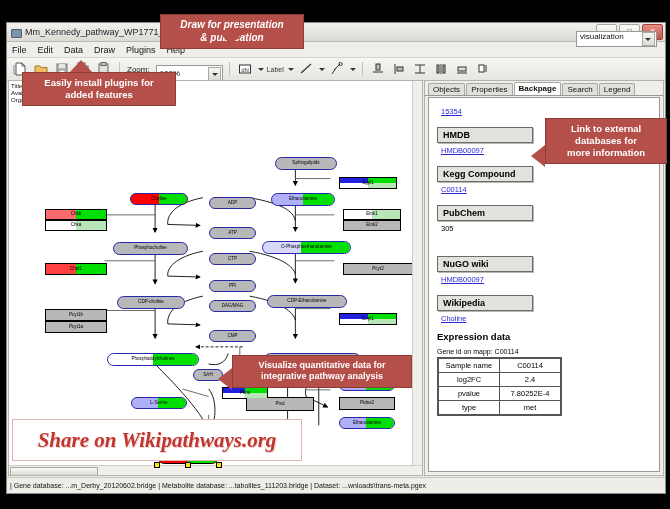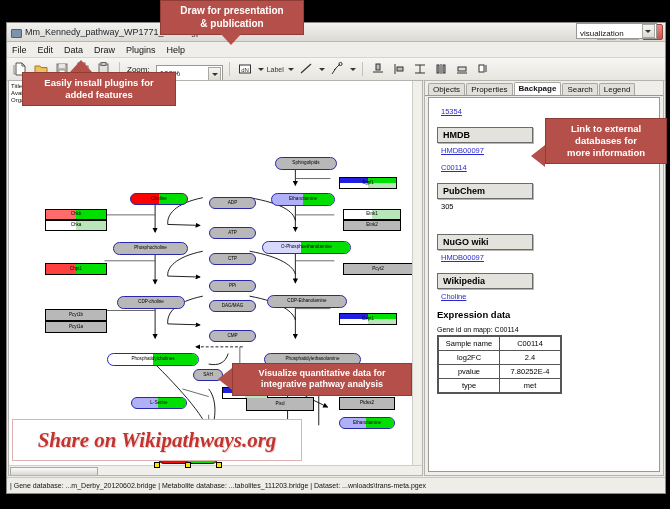--- a/index.html
+++ b/index.html
@@ -37,22 +37,22 @@
   .zoombox{width:62px;height:14px;border:1px solid #9a9892;background:#fff;display:flex;align-items:center;
            font-size:8px;padding-left:3px;color:#111;position:relative;margin-top:8px;}
   .zoombox .arw{position:absolute;right:1px;top:1px;width:11px;height:12px;background:linear-gradient(#f6f5f2,#dddbd5);
         border:1px solid #a9a7a1;}
   .zoombox .arw:after{content:"";position:absolute;left:3px;top:5px;border-left:3px solid transparent;
         border-right:3px solid transparent;border-top:3px solid #333;}
   .drop-arw{width:7px;height:14px;position:relative;flex:none;}
   .drop-arw:after{content:"";position:absolute;left:1px;top:6px;border-left:3px solid transparent;
         border-right:3px solid transparent;border-top:3px solid #333;}
   .tlabel{font-size:7px;color:#333;}
-  .vizbox{position:absolute;right:8px;top:0;width:76px;height:14px;border:1px solid #9a9892;background:#fff;
-          display:flex;align-items:flex-end;font-size:8px;padding-left:3px;color:#111;}
+  .vizbox{position:absolute;right:8px;top:8px;width:76px;height:14px;border:1px solid #9a9892;background:#fff;
+          display:flex;align-items:flex-start;font-size:8px;padding-left:3px;color:#111;}
   .vizbox .arw{position:absolute;right:1px;top:0px;width:11px;height:12px;background:linear-gradient(#f6f5f2,#dddbd5);
         border:1px solid #a9a7a1;}
   .vizbox .arw:after{content:"";position:absolute;left:2px;top:5px;border-left:3px solid transparent;
         border-right:3px solid transparent;border-top:3px solid #333;}
 
   
   .body{position:absolute;left:0;top:56px;right:0;bottom:16px;display:flex;}
   .canvaswrap{position:relative;flex:1;background:#fff;border:1px solid #b5b3ad;margin:1px;overflow:hidden;}
   .rightwrap{width:238px;position:relative;background:#f0eeea;border:1px solid #b5b3ad;margin:1px 1px 1px 0;}
 
@@ -478,20 +478,21 @@
           <span class="tab">Search</span>
           <span class="tab">Legend</span>
         </div>
 
         <div class="backpage">
           <a class="dblink">15354</a>
 
           <div class="dbhead">HMDB</div>
           <a class="dblink">HMDB00097</a>
 
+          <div class="dbhead">Kegg Compound</div>
           <a class="dblink">C00114</a>
 
           <div class="dbhead">PubChem</div>
           <span class="dbplain">305</span>
 
           <div class="dbhead">NuGO wiki</div>
           <a class="dblink">HMDB00097</a>
 
           <div class="dbhead">Wikipedia</div>
           <a class="dblink">Choline</a>
@@ -521,40 +522,40 @@
             </table>
         </div>
       </div>
     </div>
 
     <div class="statusbar">
       <span>| Gene database: ...m_Derby_20120602.bridge | Metabolite database: ...tabolites_111203.bridge | Dataset: ...wnloads\trans-meta.pgex</span>
     </div>
   </div>
 
-  <div class="callout" style="left:160px;top:0px;width:142px;font-size:10px;">
+  <div class="callout" style="left:160px;top:14px;width:142px;font-size:10px;font-style:italic;">
     <span class="ct" style="white-space:pre-line;">Draw for presentation
 &amp; publication</span>
   </div>
   <div class="arrow-dn" style="left:220px;top:33px;"></div>
 
   <div class="callout" style="left:22px;top:72px;width:152px;font-size:9.5px;">
     <span class="ct" style="white-space:pre-line;">Easily install plugins for
 added features</span>
   </div>
   <div class="arrow-up" style="left:70px;top:60px;"></div>
 
   <div class="callout" style="left:545px;top:118px;width:120px;font-size:9.5px;">
     <span class="ct" style="white-space:pre-line;">Link  to external
 databases  for
 more information</span>
   </div>
   <div class="arrow-lf" style="left:531px;top:145px;"></div>
 
-  <div class="callout" style="left:232px;top:355px;width:178px;font-size:9px;margin-top:8px;">
+  <div class="callout" style="left:232px;top:355px;width:178px;font-size:9px;">
     <span class="ct" style="white-space:pre-line;">Visualize quantitative data  for
 integrative pathway analysis</span>
   </div>
   <div class="arrow-lf" style="left:218px;top:368px;"></div>
 
   <div class="share" style="left:12px;top:419px;width:288px;height:40px;line-height:40px;font-size:21px;">
     <span>Share on Wikipathways.org</span>
   </div>
 </div>
 

